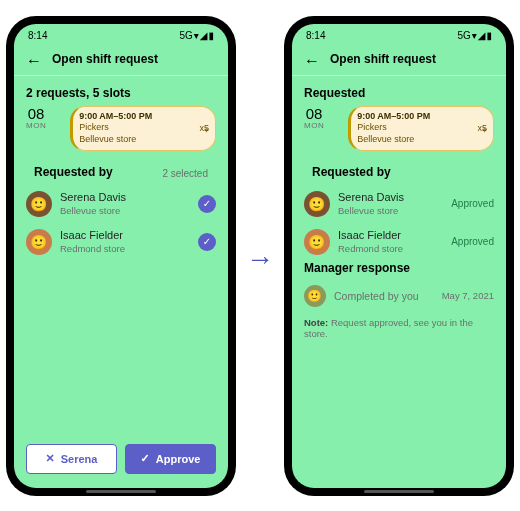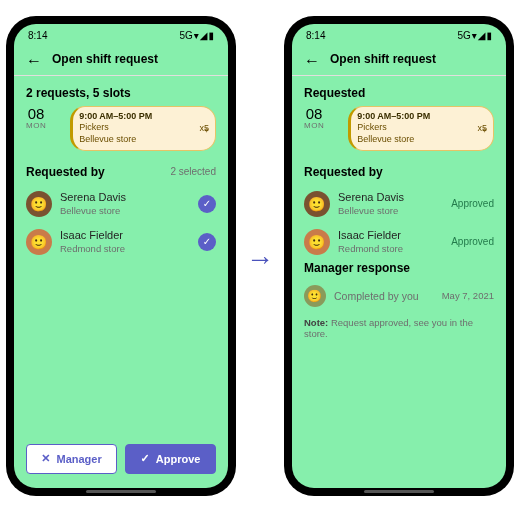--- a/index.html
+++ b/index.html
@@ -27,21 +27,21 @@
   .content{flex:1;overflow:hidden;padding:8px 12px;font-size:11px;display:flex;flex-direction:column}
   .section-title{font-weight:600;font-size:12px;margin:2px 0 6px}
   .shift-row{display:flex;gap:24px;align-items:stretch;margin-bottom:10px}
   .date-col{text-align:center;line-height:1.1}
   .date-col .num{font-size:15px;font-weight:400}
   .date-col .dow{font-size:8px;color:var(--grey);letter-spacing:.5px}
   .shift-card{flex:1;background:var(--amber-bg);border:1px solid var(--amber-border);border-left:3px solid #c19a00;border-radius:15px;padding:4px 6px;position:relative;color:var(--amber-text);font-size:9px;line-height:1.3}
   .shift-card .time{font-weight:600;color:#3b2f00}
   .shift-card .count{position:absolute;top:16px;right:6px;font-size:9px}
   .shift-card .pin{position:absolute;top:18px;right:6px;font-size:9px}
-  .req-head{display:flex;justify-content:space-between;align-items:center;margin:4px 0 6px}
+  .req-head{display:flex;justify-content:space-between;align-items:flex-end;margin:4px 8px 6px}
   .req-head .sel{color:var(--grey);font-size:10px}
   .person{display:flex;align-items:center;gap:8px;padding:6px 0}
   .avatar{width:26px;height:26px;border-radius:50%;flex-shrink:0;display:flex;align-items:center;justify-content:center;font-size:14px;color:#fff}
   .person .info{flex:1;line-height:1.25}
   .person .name{font-size:11px;color:#242424}
   .person .store{font-size:9.5px;color:var(--grey)}
   .check{width:18px;height:18px;border-radius:50%;background:var(--purple);color:#fff;display:flex;align-items:center;justify-content:center;font-size:10px}
   .approved-tag{color:var(--green);font-size:10px}
   .mgr{display:flex;align-items:center;gap:8px;padding:4px 0}
   .mgr .avatar{width:22px;height:22px;font-size:12px}
@@ -106,21 +106,21 @@
         <div class="info">
           <div class="name">Isaac Fielder</div>
           <div class="store">Redmond store</div>
         </div>
         <div class="check">✓</div>
       </div>
       <div class="spacer"></div>
       <div class="actions">
         <div class="btn decline">
           <span class="ic">✕</span>
-          <span>Manager</span>
+          <span>Serena</span>
         </div>
         <div class="btn approve">
           <span class="ic">✓</span>
           <span>Approve</span>
         </div>
       </div>
     </div>
   </div>
   <div class="home-ind"></div>
 </div>

